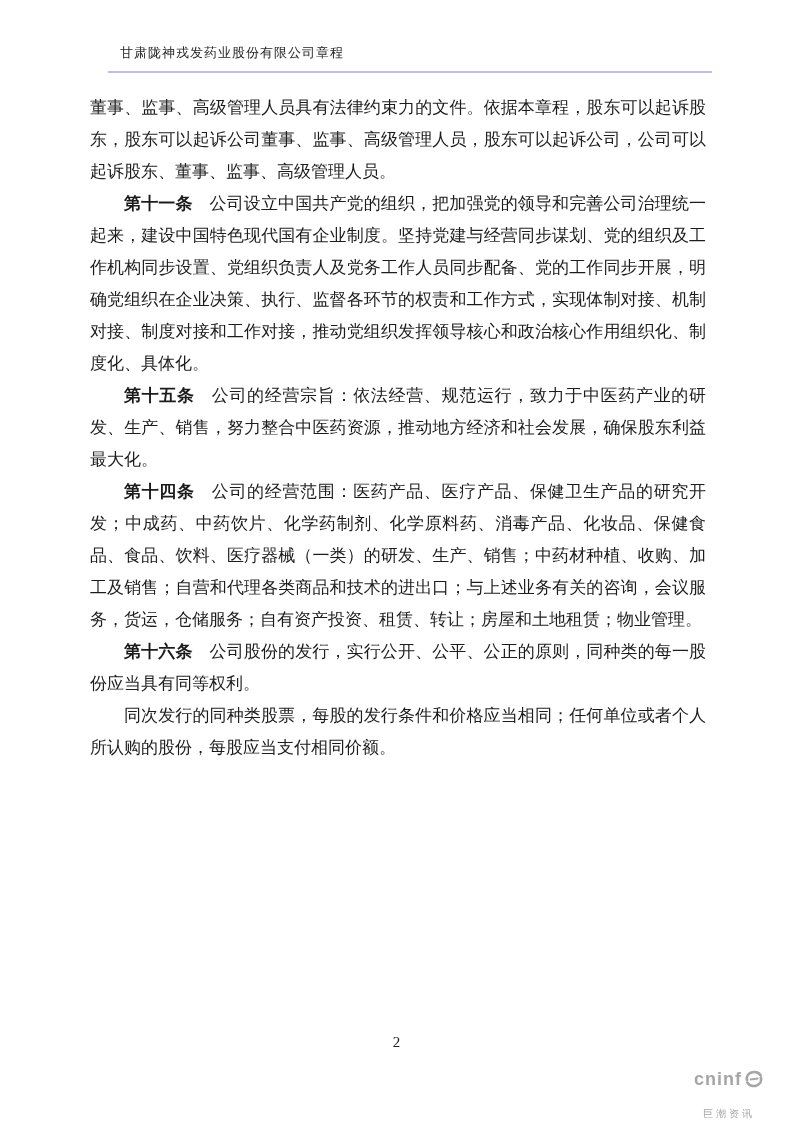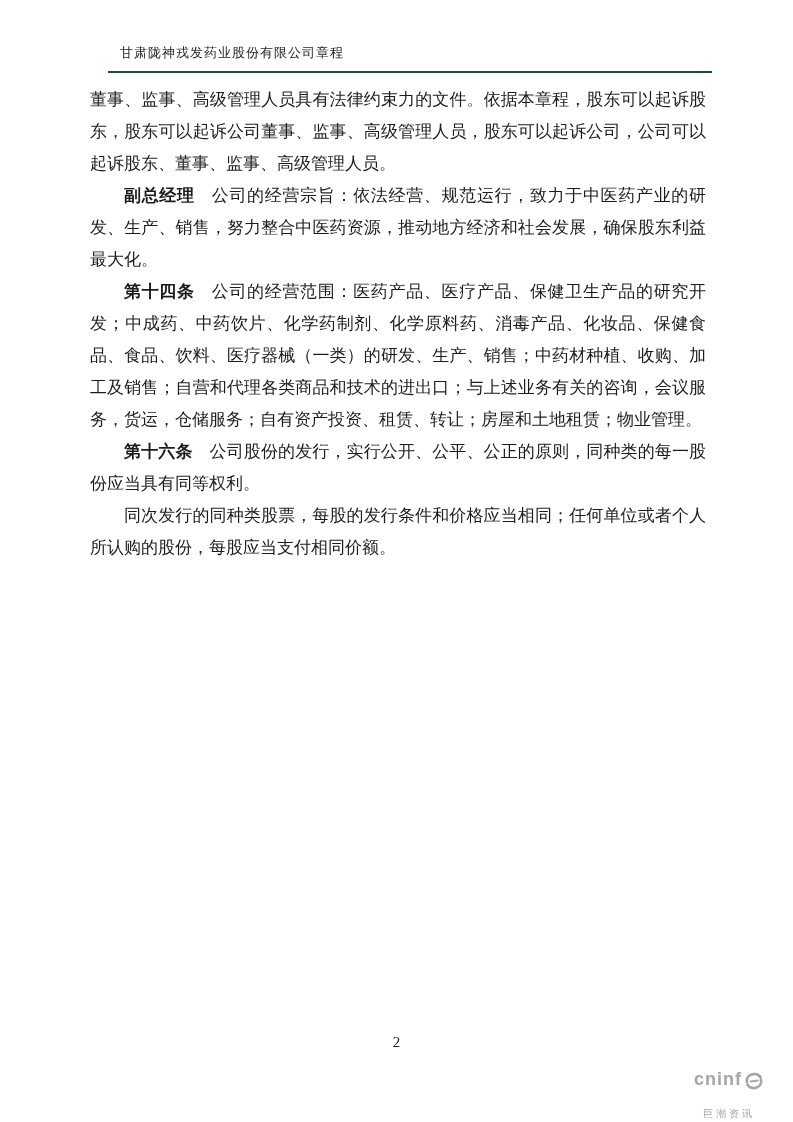--- a/index.html
+++ b/index.html
@@ -14,32 +14,32 @@
     width: 793px; height: 1122px;
     background: #ffffff;
     overflow: hidden;
   }
   
   .page-header {
     position: absolute;
     left: 108px; top: 44px;
     width: 604px;
     padding-bottom: 9px;
-    border-bottom: 2px solid #14532d;
+    border-bottom: 2px solid #c4b5fd;
   }
   .header-title {
     padding-left: 12px;
     font-size: 13px;
     letter-spacing: 1px;
     color: #262626;
   }
   
   .doc-body {
     position: absolute;
-    left: 90px; top: 84px;
+    left: 90px; top: 92px;
     width: 616px;
     font-size: 17px;
     line-height: 32px;
     text-align: justify;
   }
   .para { margin: 0; text-indent: 2em; }
   .para.no-indent { text-indent: 0; }
   .term { font-weight: bold; margin-right: 1em; }
   .chapter-heading, .section-heading {
     margin: 8px 0;
@@ -63,21 +63,21 @@
     right: 5px; top: 1070px;
     width: 118px;
     text-align: center;
     font-family: "Liberation Sans", "DejaVu Sans", sans-serif;
     color: #a6a6a6;
     line-height: 1.1;
     user-select: none;
   }
   .logo-row {
     display: flex;
-    align-items: flex-end;
+    align-items: flex-start;
     justify-content: center;
     gap: 2px;
   }
   .logo-brand {
     font-size: 18px;
     font-weight: bold;
     letter-spacing: 1px;
   }
   .logo-swirl { display: inline-block; width: 20px; height: 18px; }
   .logo-cn {
@@ -97,24 +97,25 @@
 <div class="page">
 
   <div class="page-header">
     <div class="header-title">甘肃陇神戎发药业股份有限公司章程</div>
   </div>
 
   <div class="doc-body">
 
     <p class="para no-indent"><span>董事、监事、高级管理人员具有法律约束力的文件。依据本章程，股东可以起诉股东，股东可以起诉公司董事、监事、高级管理人员，股东可以起诉公司，公司可以起诉股东、董事、监事、高级管理人员。</span></p>
 
+    <p class="para"><span class="term">第十一条</span><span>公司设立中国共产党的组织，把加强党的领导和完善公司治理统一起来，建设中国特色现代国有企业制度。坚持党建与经营同步谋划、党的组织及工作机构同步设置、党组织负责人及党务工作人员同步配备、党的工作同步开展，明确党组织在企业决策、执行、监督各环节的权责和工作方式，实现体制对接、机制对接、制度对接和工作对接，推动党组织发挥领导核心和政治核心作用组织化、制度化、具体化。</span></p>
 
 
 
-    <p class="para"><span class="term">副总经理</span><span>公司的经营宗旨：依法经营、规范运行，致力于中医药产业的研发、生产、销售，努力整合中医药资源，推动地方经济和社会发展，确保股东利益最大化。</span></p>
+    <p class="para"><span class="term">第十五条</span><span>公司的经营宗旨：依法经营、规范运行，致力于中医药产业的研发、生产、销售，努力整合中医药资源，推动地方经济和社会发展，确保股东利益最大化。</span></p>
 
     <p class="para"><span class="term">第十四条</span><span>公司的经营范围：医药产品、医疗产品、保健卫生产品的研究开发；中成药、中药饮片、化学药制剂、化学原料药、消毒产品、化妆品、保健食品、食品、饮料、医疗器械（一类）的研发、生产、销售；中药材种植、收购、加工及销售；自营和代理各类商品和技术的进出口；与上述业务有关的咨询，会议服务，货运，仓储服务；自有资产投资、租赁、转让；房屋和土地租赁；物业管理。</span></p>
 
 
 
 
     <p class="para"><span class="term">第十六条</span><span>公司股份的发行，实行公开、公平、公正的原则，同种类的每一股份应当具有同等权利。</span></p>
 
     <p class="para"><span>同次发行的同种类股票，每股的发行条件和价格应当相同；任何单位或者个人所认购的股份，每股应当支付相同价额。</span></p>
 

